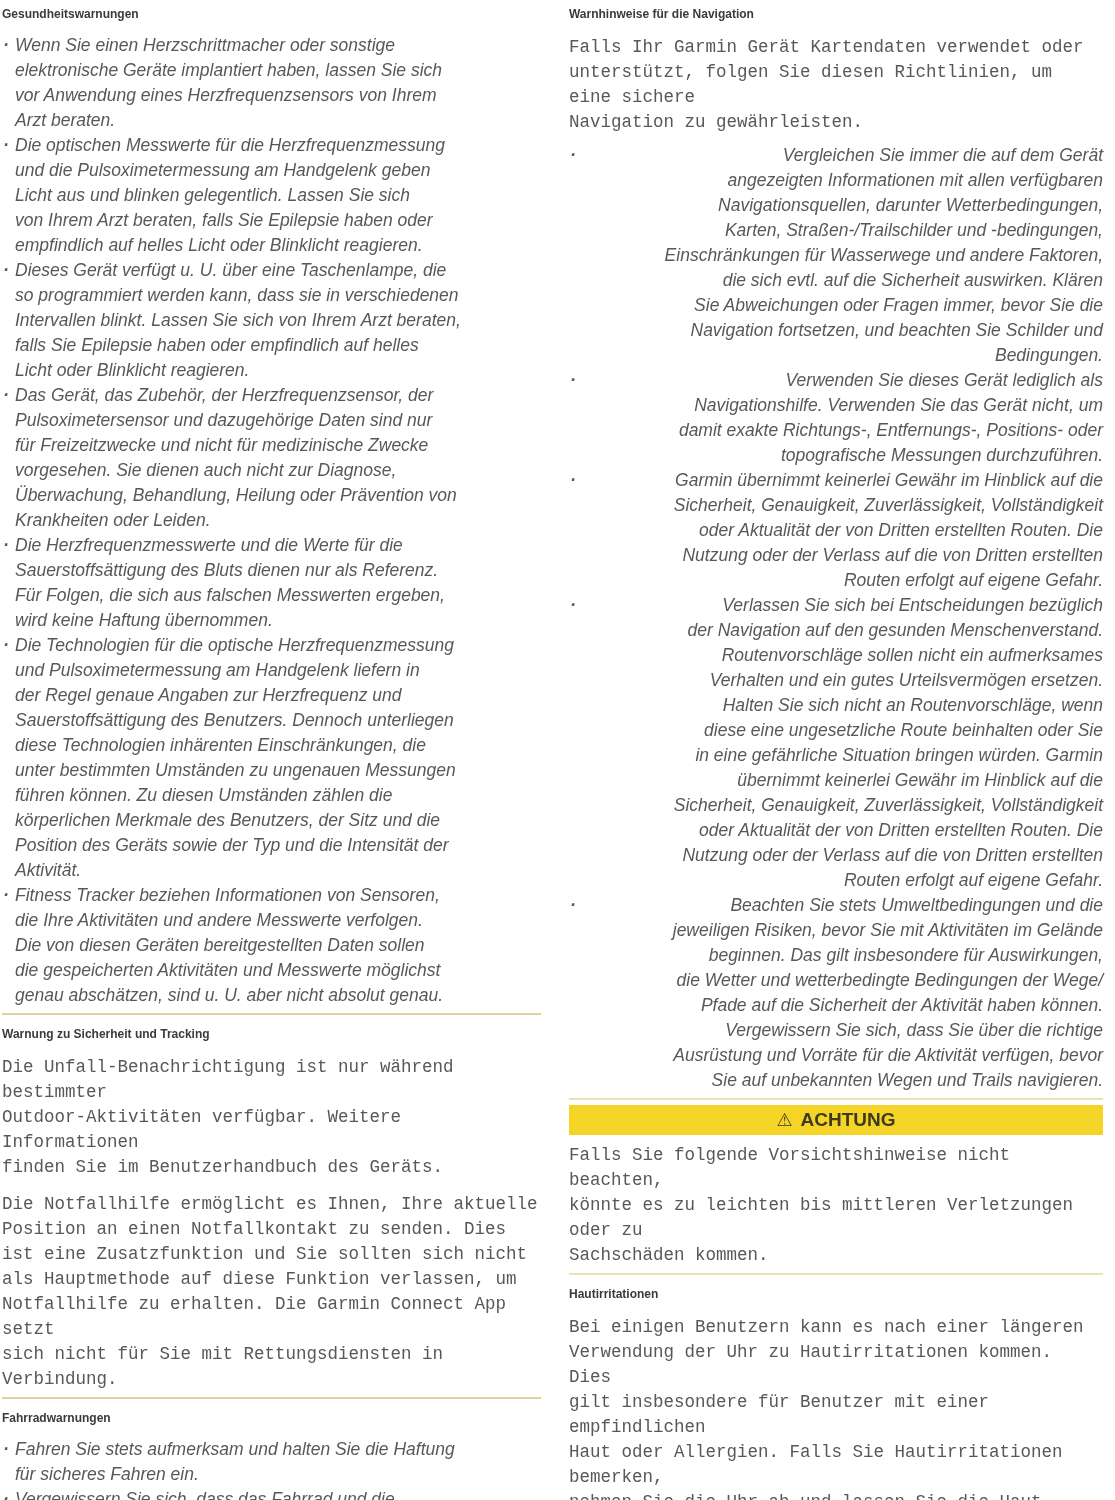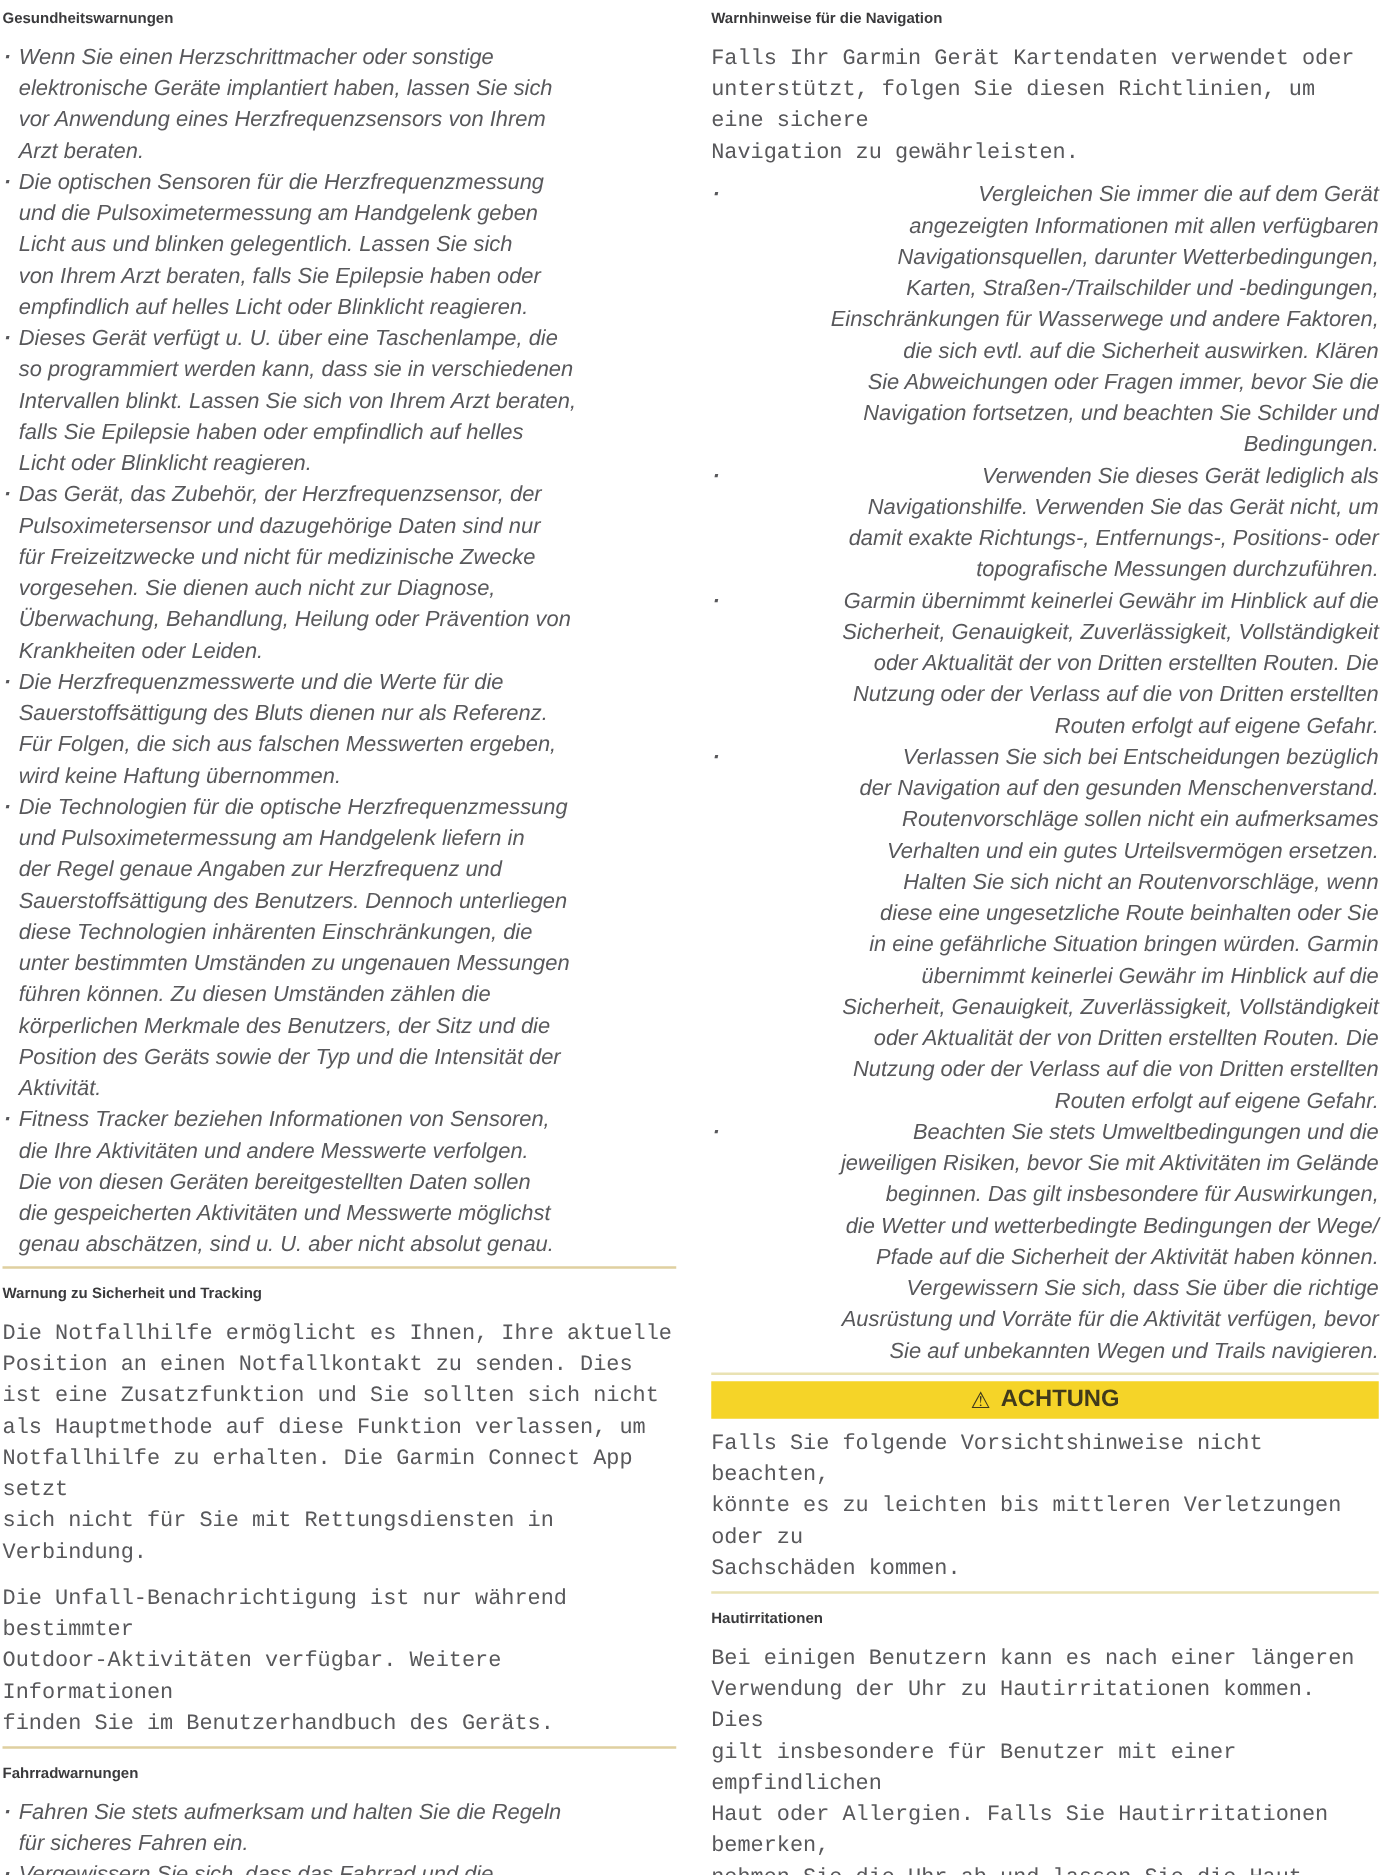--- a/index.html
+++ b/index.html
@@ -102,21 +102,21 @@
 <div class="page">
 
   <div class="col left">
 
     <h2 class="sec-heading">Gesundheitswarnungen</h2>
     <ul class="bullets">
       <li>Wenn Sie einen Herzschrittmacher oder sonstige
 elektronische Geräte implantiert haben, lassen Sie sich
 vor Anwendung eines Herzfrequenzsensors von Ihrem
 Arzt beraten.</li>
-      <li>Die optischen Sensoren für die Herzfrequenzmessung
+      <li>Die optischen Messwerte für die Herzfrequenzmessung
 und die Pulsoximetermessung am Handgelenk geben
 Licht aus und blinken gelegentlich. Lassen Sie sich
 von Ihrem Arzt beraten, falls Sie Epilepsie haben oder
 empfindlich auf helles Licht oder Blinklicht reagieren.</li>
       <li>Dieses Gerät verfügt u. U. über eine Taschenlampe, die
 so programmiert werden kann, dass sie in verschiedenen
 Intervallen blinkt. Lassen Sie sich von Ihrem Arzt beraten,
 falls Sie Epilepsie haben oder empfindlich auf helles
 Licht oder Blinklicht reagieren.</li>
       <li>Das Gerät, das Zubehör, der Herzfrequenzsensor, der
@@ -141,34 +141,34 @@
 Aktivität.</li>
       <li>Fitness Tracker beziehen Informationen von Sensoren,
 die Ihre Aktivitäten und andere Messwerte verfolgen.
 Die von diesen Geräten bereitgestellten Daten sollen
 die gespeicherten Aktivitäten und Messwerte möglichst
 genau abschätzen, sind u. U. aber nicht absolut genau.</li>
     </ul>
 
     <div class="rule"></div>
     <h2 class="sec-heading">Warnung zu Sicherheit und Tracking</h2>
+    <p class="body-text">Die Unfall-Benachrichtigung ist nur während bestimmter
+Outdoor-Aktivitäten verfügbar. Weitere Informationen
+finden Sie im Benutzerhandbuch des Geräts.</p>
     <p class="body-text">Die Notfallhilfe ermöglicht es Ihnen, Ihre aktuelle
 Position an einen Notfallkontakt zu senden. Dies
 ist eine Zusatzfunktion und Sie sollten sich nicht
 als Hauptmethode auf diese Funktion verlassen, um
 Notfallhilfe zu erhalten. Die Garmin Connect App setzt
 sich nicht für Sie mit Rettungsdiensten in Verbindung.</p>
-    <p class="body-text">Die Unfall-Benachrichtigung ist nur während bestimmter
-Outdoor-Aktivitäten verfügbar. Weitere Informationen
-finden Sie im Benutzerhandbuch des Geräts.</p>
 
     <div class="rule"></div>
     <h2 class="sec-heading">Fahrradwarnungen</h2>
     <ul class="bullets">
-      <li>Fahren Sie stets aufmerksam und halten Sie die Regeln
+      <li>Fahren Sie stets aufmerksam und halten Sie die Haftung
 für sicheres Fahren ein.</li>
       <li>Vergewissern Sie sich, dass das Fahrrad und die
 Montageteile ordnungsgemäß gewartet und alle Teile
 richtig montiert sind.</li>
     </ul>
 
   </div>
 
   <div class="col right">
 

